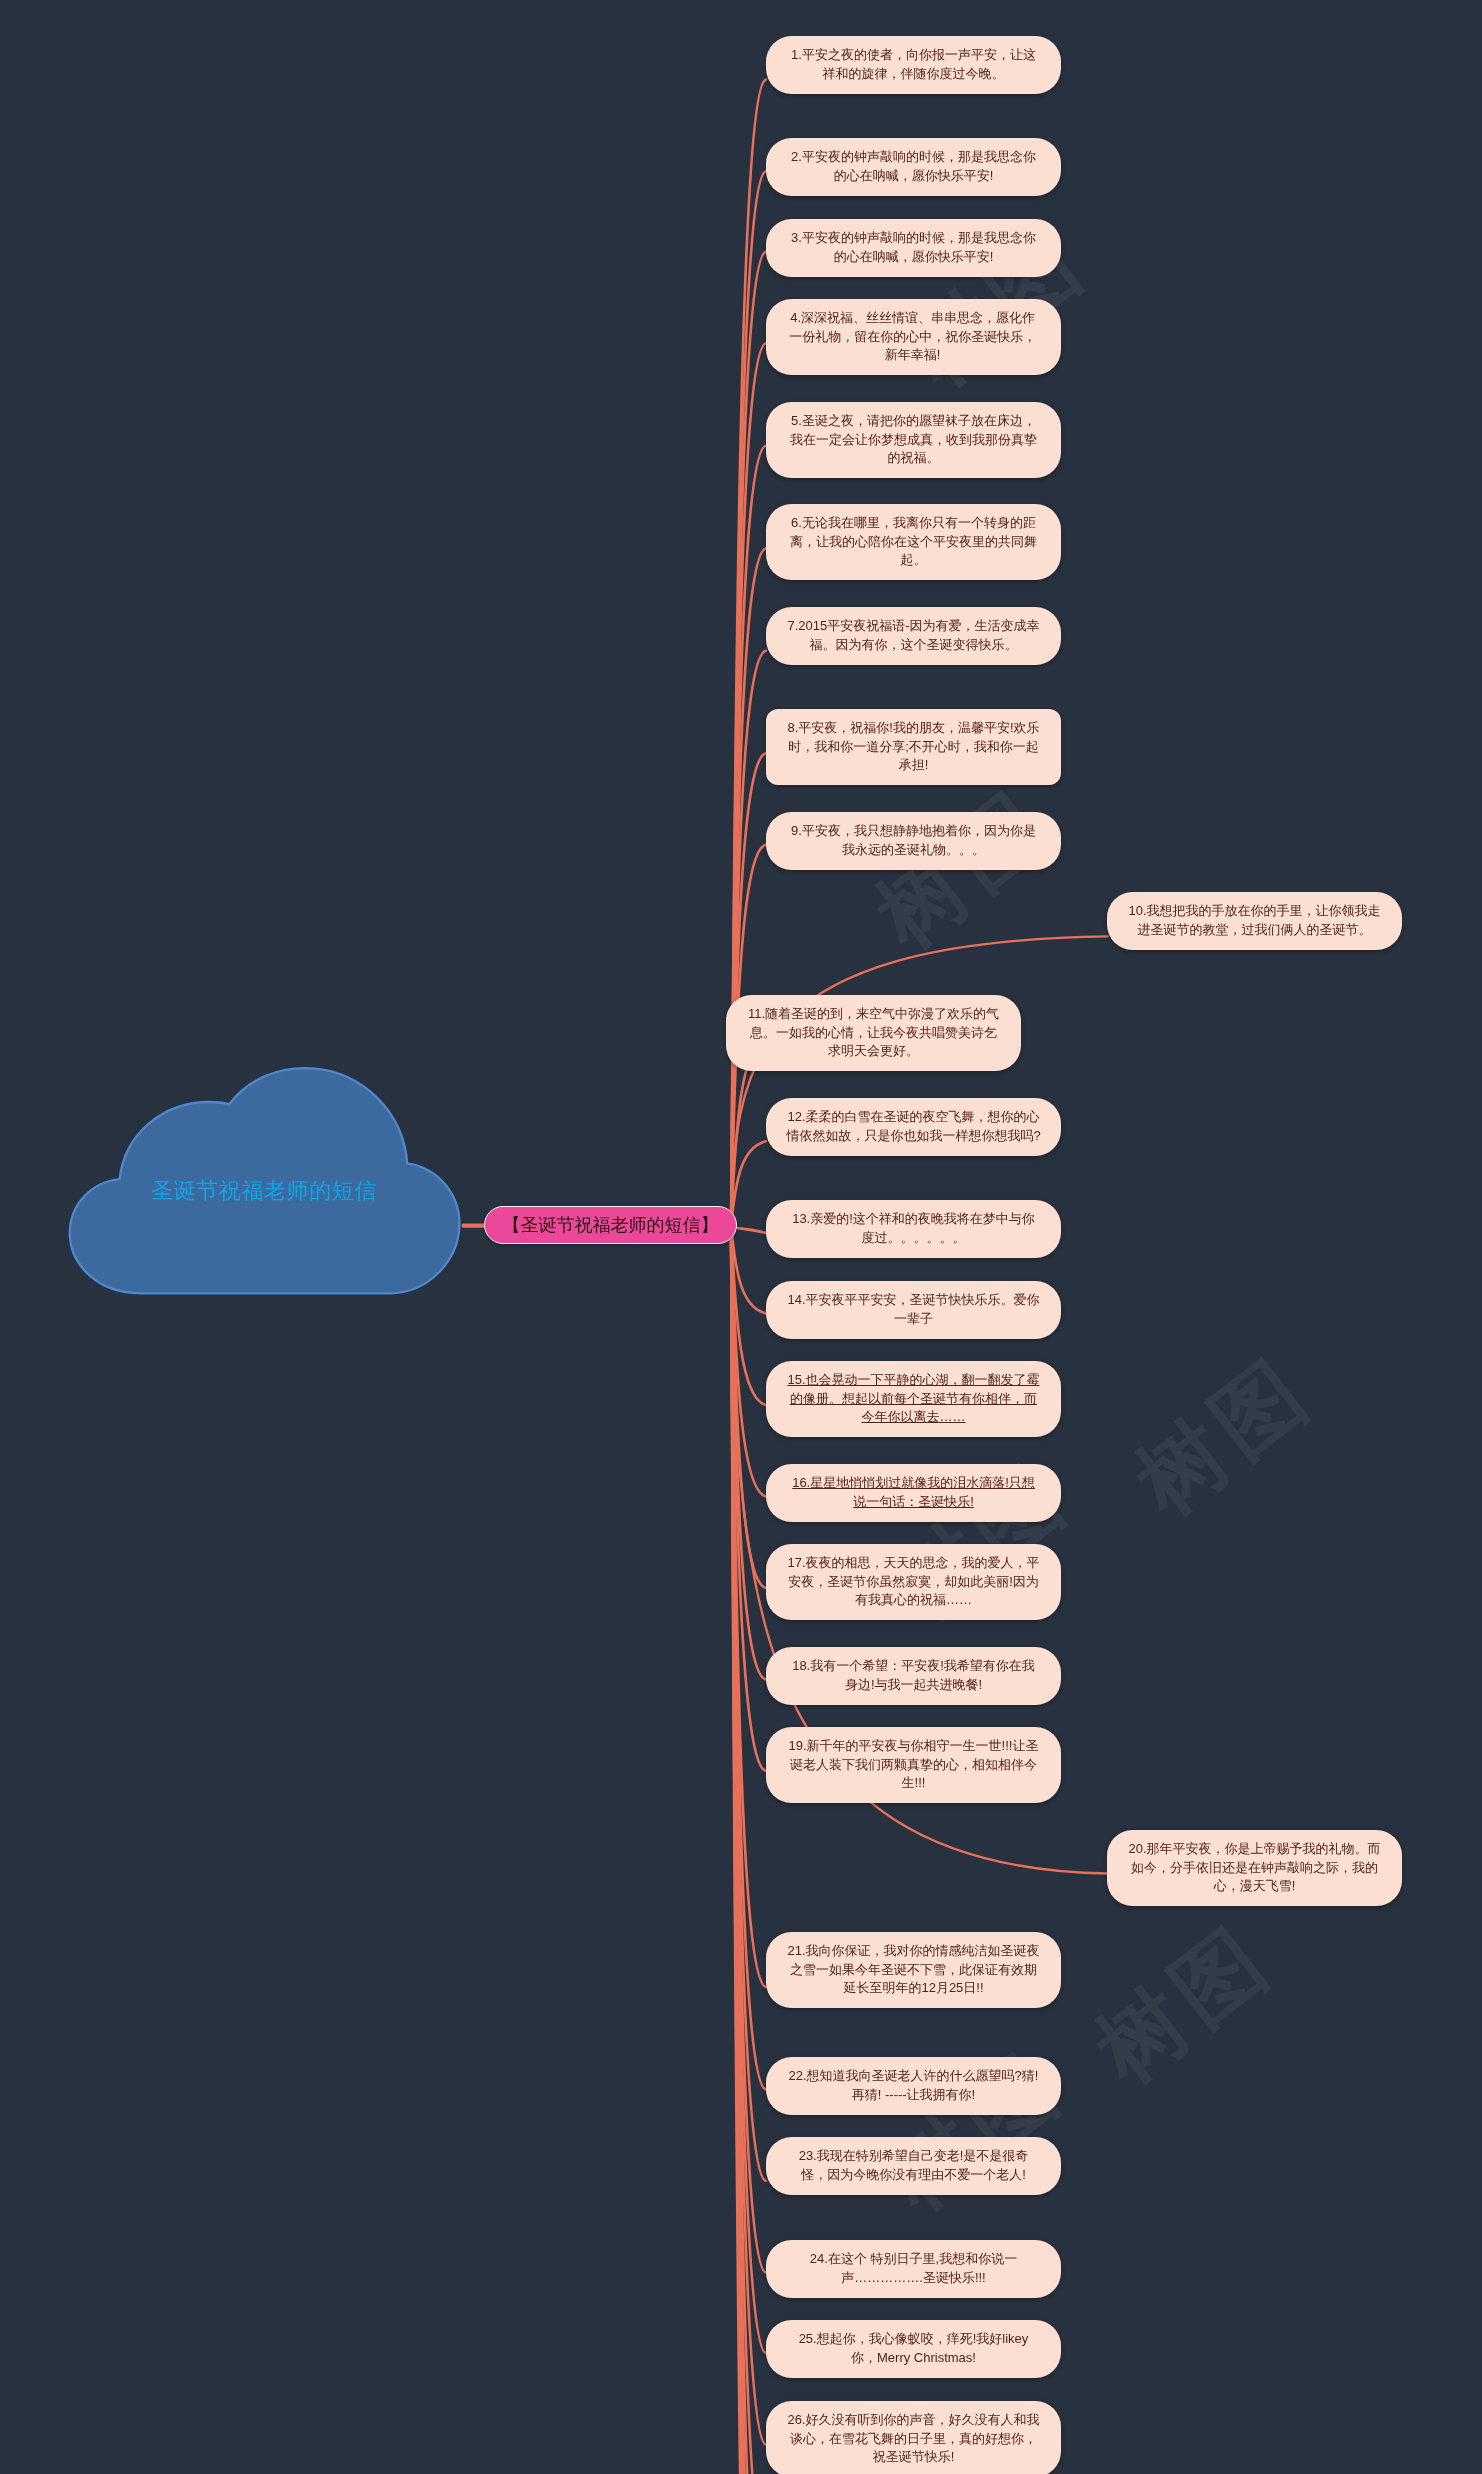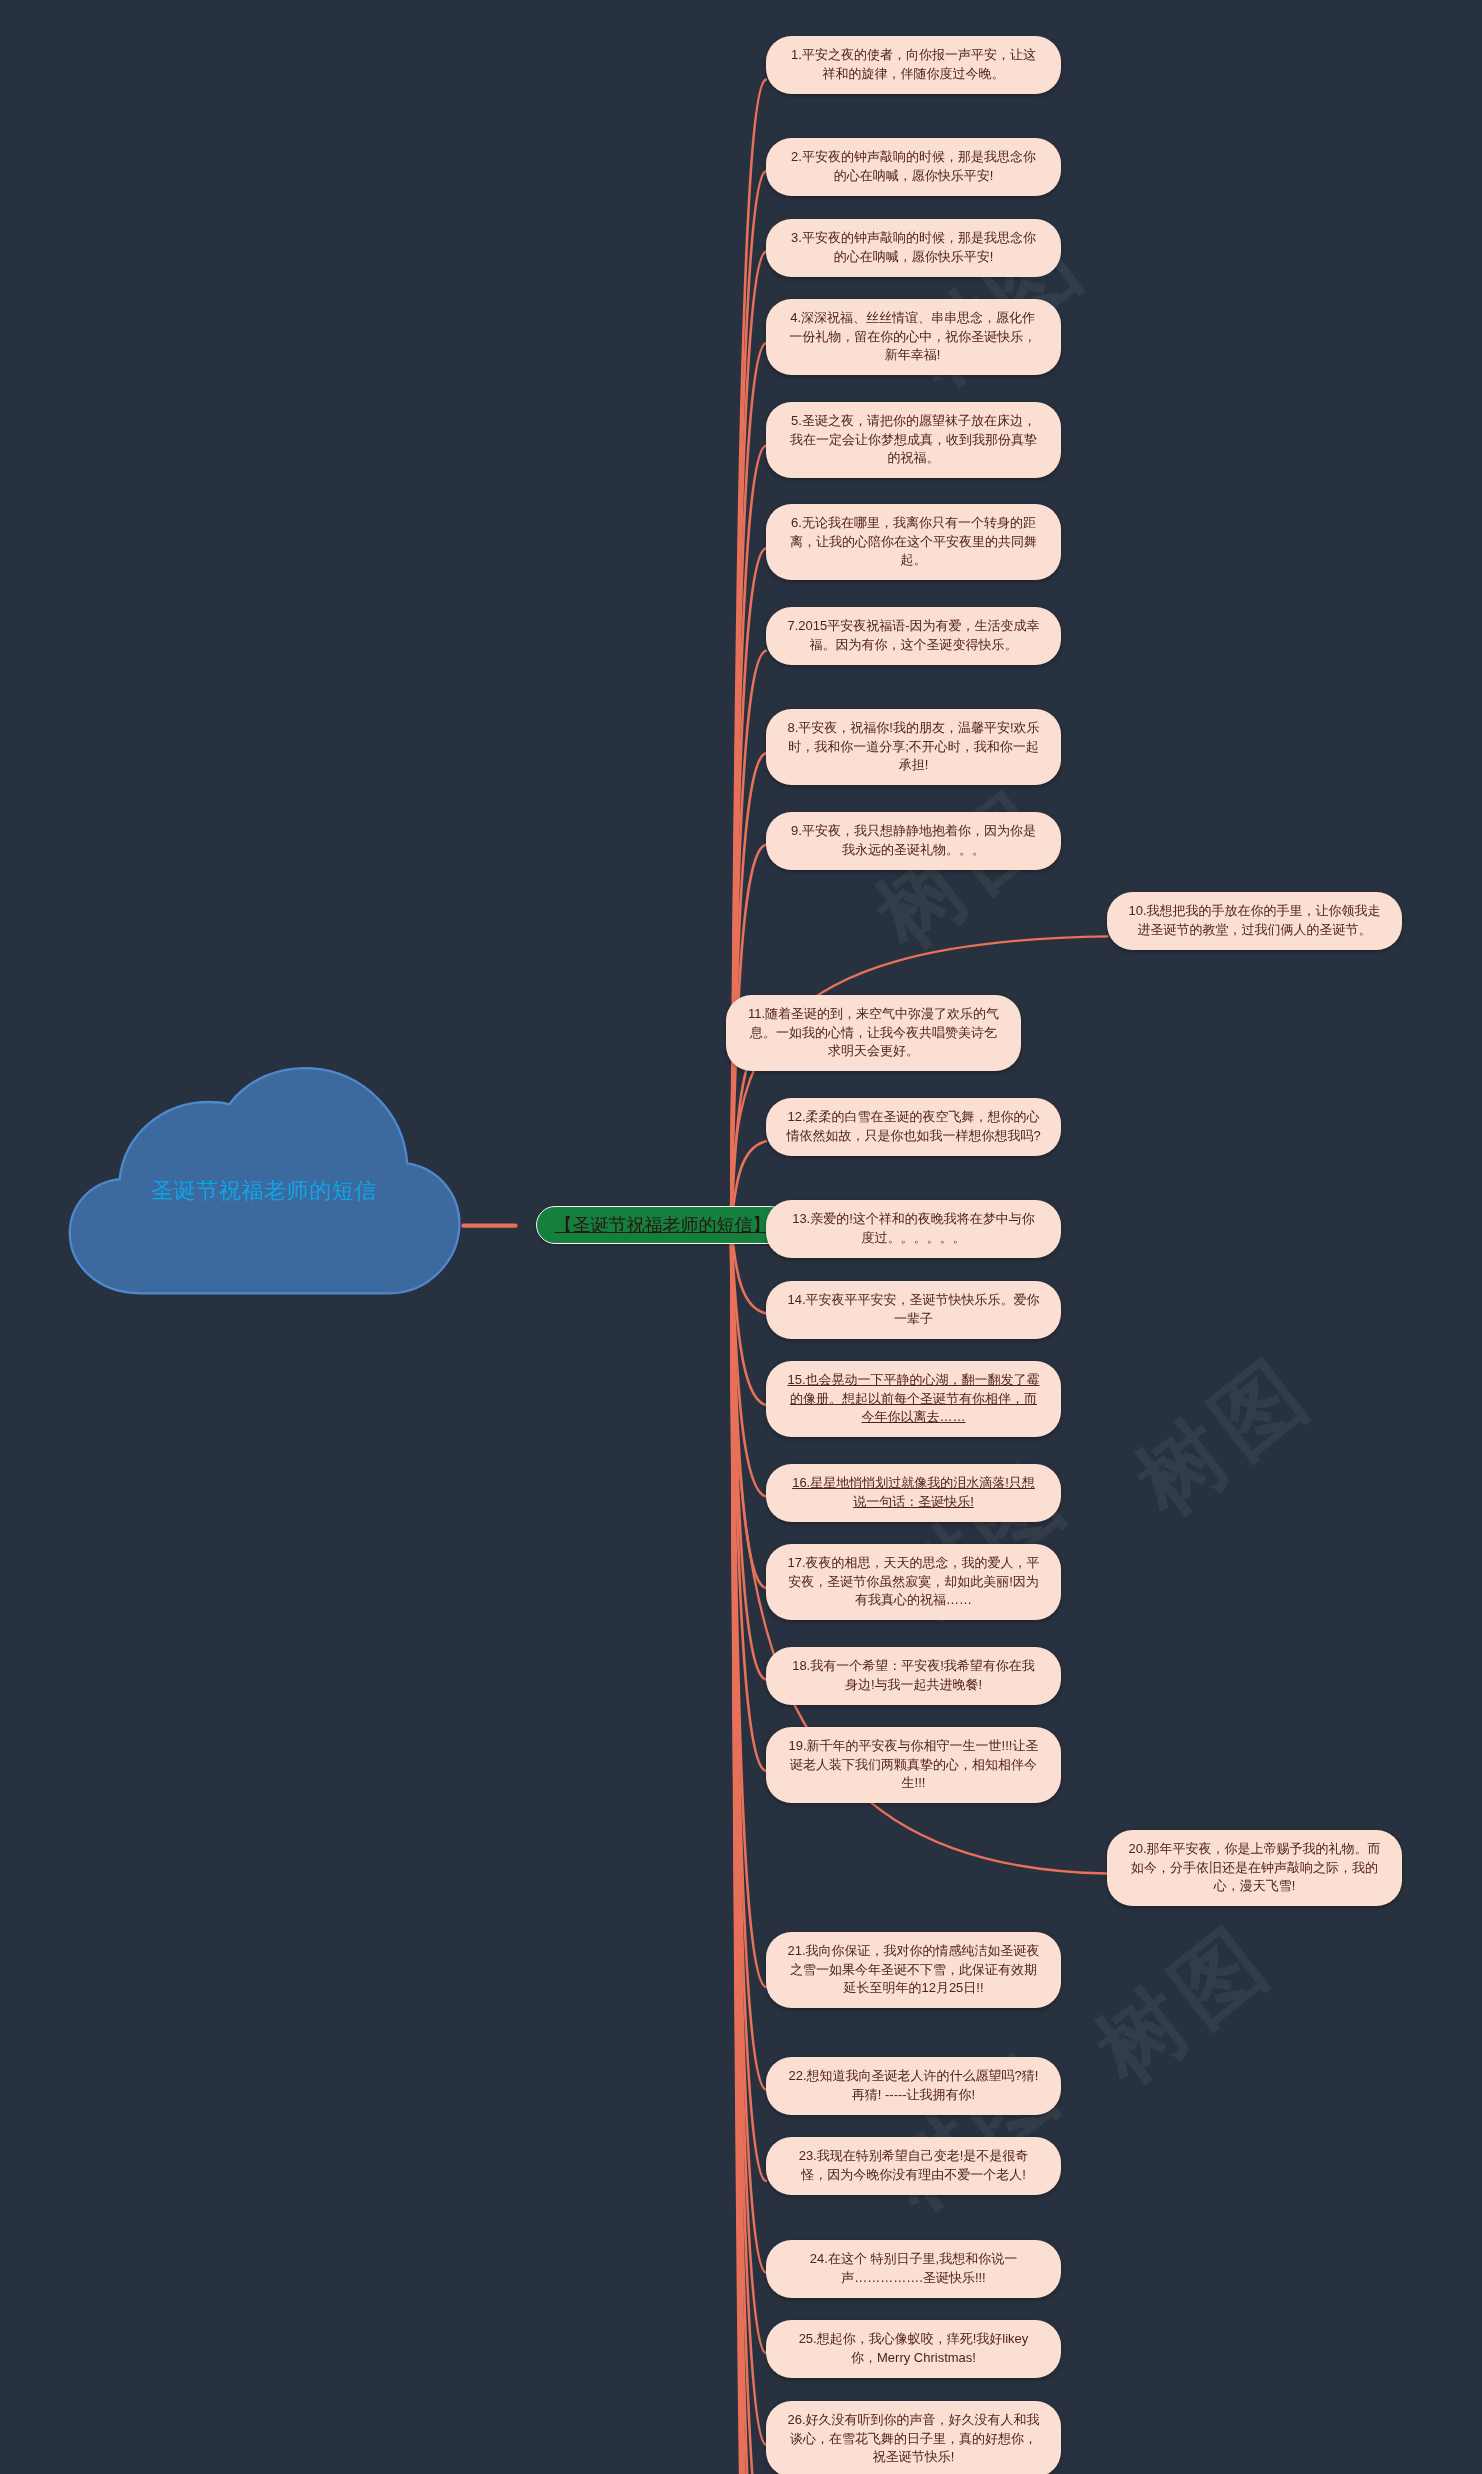--- a/index.html
+++ b/index.html
@@ -63,35 +63,34 @@
     color: #0ea5e9;
     font-size: 22px;
     letter-spacing: 0.6px;
     text-align: center;
     padding-top: 17.4px;
   }
 
   
   #branch-node {
     position: absolute;
-    left: 536px;
+    left: 484px;
     top: 1206px;
     height: 38px;
     padding: 0 17.4px;
     display: flex;
     align-items: center;
     justify-content: center;
-    background: #15803d;
+    background: #ec4899;
     border: 1.7px solid #f7f4f0;
     border-radius: 19px;
     color: #2a1512;
     font-size: 18px;
     white-space: nowrap;
     box-shadow: 0 1.2px 2.9px rgba(0,0,0,0.28);
-    text-decoration: underline;
   }
 
   
   .leaf {
     position: absolute;
     background: #fbdfd2;
     border-radius: 25.5px;
     padding: 10.4px 19.7px;
     color: #51221d;
     font-size: 13px;
@@ -176,21 +175,21 @@
   <div id="branch-node">【圣诞节祝福老师的短信】</div>
 
   <div id="leaf-layer">
       <div class="leaf wide" style="left: 766px; top: 36px;">1.平安之夜的使者，向你报一声平安，让这祥和的旋律，伴随你度过今晚。</div>
       <div class="leaf wide" style="left: 766px; top: 138px;">2.平安夜的钟声敲响的时候，那是我思念你的心在呐喊，愿你快乐平安!</div>
       <div class="leaf wide" style="left: 766px; top: 219px;">3.平安夜的钟声敲响的时候，那是我思念你的心在呐喊，愿你快乐平安!</div>
       <div class="leaf wide" style="left: 766px; top: 299px; padding-left: 18px;">4.深深祝福、丝丝情谊、串串思念，愿化作一份礼物，留在你的心中，祝你圣诞快乐，新年幸福!</div>
       <div class="leaf wide" style="left: 766px; top: 402px;">5.圣诞之夜，请把你的愿望袜子放在床边，我在一定会让你梦想成真，收到我那份真挚的祝福。</div>
       <div class="leaf wide" style="left: 766px; top: 504px;">6.无论我在哪里，我离你只有一个转身的距离，让我的心陪你在这个平安夜里的共同舞起。</div>
       <div class="leaf wide" style="left: 766px; top: 607px;">7.2015平安夜祝福语-因为有爱，生活变成幸福。因为有你，这个圣诞变得快乐。</div>
-      <div class="leaf wide" style="left: 766px; top: 709px;">8.平安夜，祝福你!我的朋友，温馨平安!欢乐时，我和你一道分享;不开心时，我和你一起承担!</div>
+      <div class="leaf wide" style="left: 766px; top: 709px; border-radius: 12px;">8.平安夜，祝福你!我的朋友，温馨平安!欢乐时，我和你一道分享;不开心时，我和你一起承担!</div>
       <div class="leaf wide" style="left: 766px; top: 812px;">9.平安夜，我只想静静地抱着你，因为你是我永远的圣诞礼物。。。</div>
       <div class="leaf off" style="left: 1107px; top: 892px;">10.我想把我的手放在你的手里，让你领我走进圣诞节的教堂，过我们俩人的圣诞节。</div>
       <div class="leaf wide" style="left: 726px; top: 995px;">11.随着圣诞的到，来空气中弥漫了欢乐的气息。一如我的心情，让我今夜共唱赞美诗乞求明天会更好。</div>
       <div class="leaf wide" style="left: 766px; top: 1098px;">12.柔柔的白雪在圣诞的夜空飞舞，想你的心情依然如故，只是你也如我一样想你想我吗?</div>
       <div class="leaf wide" style="left: 766px; top: 1200px;">13.亲爱的!这个祥和的夜晚我将在梦中与你度过。。。。。。</div>
       <div class="leaf wide" style="left: 766px; top: 1281px;">14.平安夜平平安安，圣诞节快快乐乐。爱你一辈子</div>
       <div class="leaf wide" style="left: 766px; top: 1361px; text-decoration: underline;">15.也会晃动一下平静的心湖，翻一翻发了霉的像册。想起以前每个圣诞节有你相伴，而今年你以离去……</div>
       <div class="leaf wide" style="left: 766px; top: 1464px; text-decoration: underline;">16.星星地悄悄划过就像我的泪水滴落!只想说一句话：圣诞快乐!</div>
       <div class="leaf wide" style="left: 766px; top: 1544px;">17.夜夜的相思，天天的思念，我的爱人，平安夜，圣诞节你虽然寂寞，却如此美丽!因为有我真心的祝福……</div>
       <div class="leaf wide" style="left: 766px; top: 1647px;">18.我有一个希望：平安夜!我希望有你在我身边!与我一起共进晚餐!</div>

